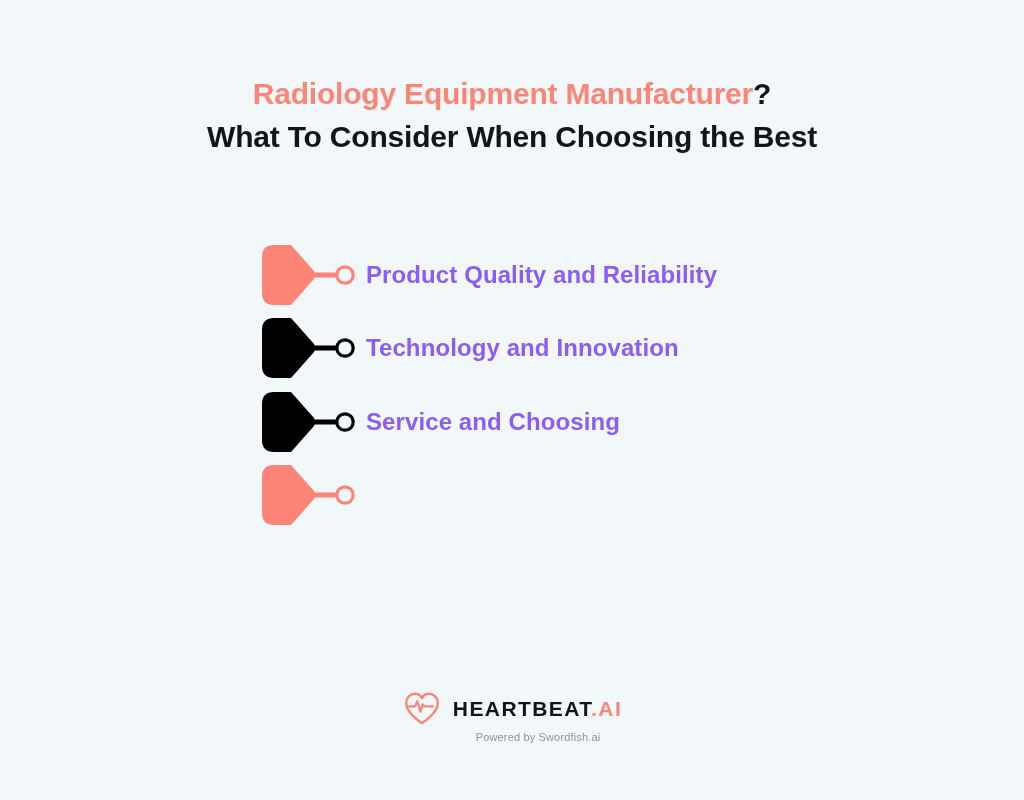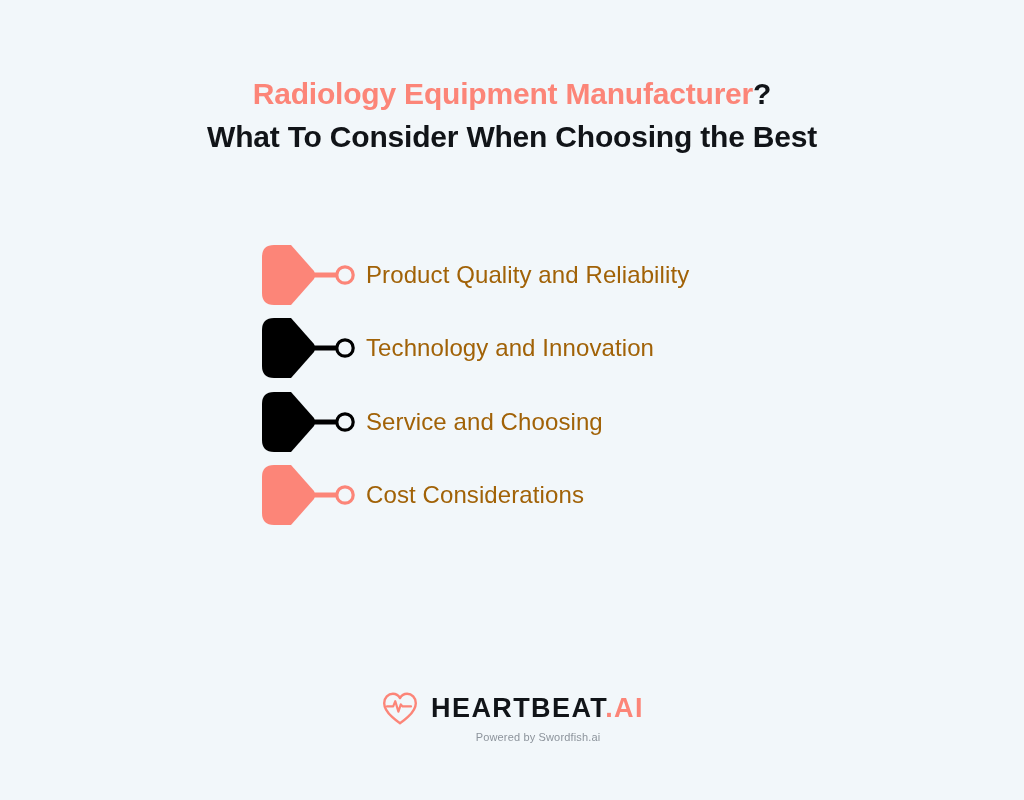--- a/index.html
+++ b/index.html
@@ -66,22 +66,22 @@
     flex: 0 0 100px;
   }
   .marker svg {
     display: block;
     width: 100px;
     height: 64px;
   }
   .item-label {
     font-family: "Liberation Sans", sans-serif;
     font-size: 24px;
-    font-weight: normal;
-    color: #a16207;
+    font-weight: bold;
+    color: #8b5cf6;
     letter-spacing: 0.1px;
     white-space: nowrap;
     margin-left: 8px;
   }
 
   
   .footer {
     position: absolute;
     left: 0;
     top: 690px;
@@ -96,21 +96,21 @@
     gap: 11px;
   }
   .logo-mark {
     width: 40px;
     height: 36px;
     display: block;
   }
   .logo-word {
     font-family: "Liberation Sans", sans-serif;
     font-weight: bold;
-    font-size: 27px;
+    font-size: 21px;
     letter-spacing: 1.4px;
     color: #111418;
     line-height: 1;
     white-space: nowrap;
   }
   .logo-word .dot-ai {
     color: #fc8578;
   }
   .logo-tagline {
     margin-top: 5px;
@@ -171,21 +171,20 @@
     </div>
 
     <div class="list-item">
       <div class="marker">
         <svg viewBox="0 0 100 64" xmlns="http://www.w3.org/2000/svg" aria-hidden="true">
           <path d="M4 14 Q4 2 16 2 L33 2 L56 28 Q58 32 56 36 L33 62 L16 62 Q4 62 4 50 Z" fill="#fc8578"></path>
           <rect x="54" y="29.5" width="26" height="5" fill="#fc8578"></rect>
           <circle cx="87" cy="32" r="8.2" fill="none" stroke="#fc8578" stroke-width="3.2"></circle>
         </svg>
       </div>
-      <div class="item-label">Cost Considerations</div>
     </div>
 
   </div>
 
   <div class="footer">
     <div class="logo-row">
       <span>
         <svg class="logo-mark" viewBox="0 0 40 36" xmlns="http://www.w3.org/2000/svg" aria-hidden="true">
           <path d="M20 33.2 C20 33.2 4.2 23.3 4.2 13.2 C4.2 7.6 8.3 3.8 12.9 3.8 C16.1 3.8 18.6 5.6 20 8.1 C21.4 5.6 23.9 3.8 27.1 3.8 C31.7 3.8 35.8 7.6 35.8 13.2 C35.8 23.3 20 33.2 20 33.2 Z" fill="none" stroke="#fc8578" stroke-width="2.4" stroke-linejoin="round"></path>
           <polyline points="7,16.4 13.2,16.4 15.3,11.2 18.4,21.6 20.8,14.4 22.6,16.4 31,16.4" fill="none" stroke="#fc8578" stroke-width="2.2" stroke-linecap="round" stroke-linejoin="round"></polyline>

